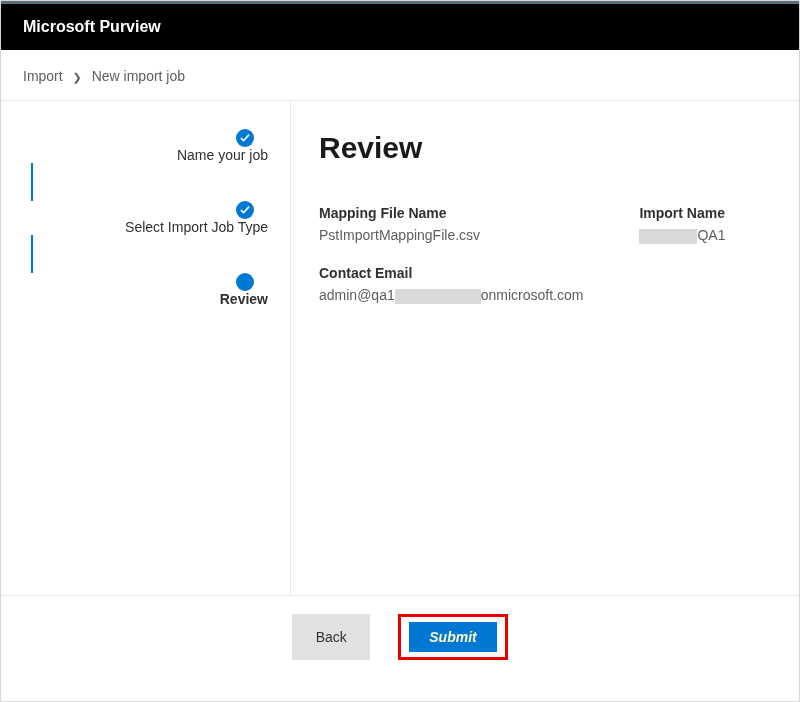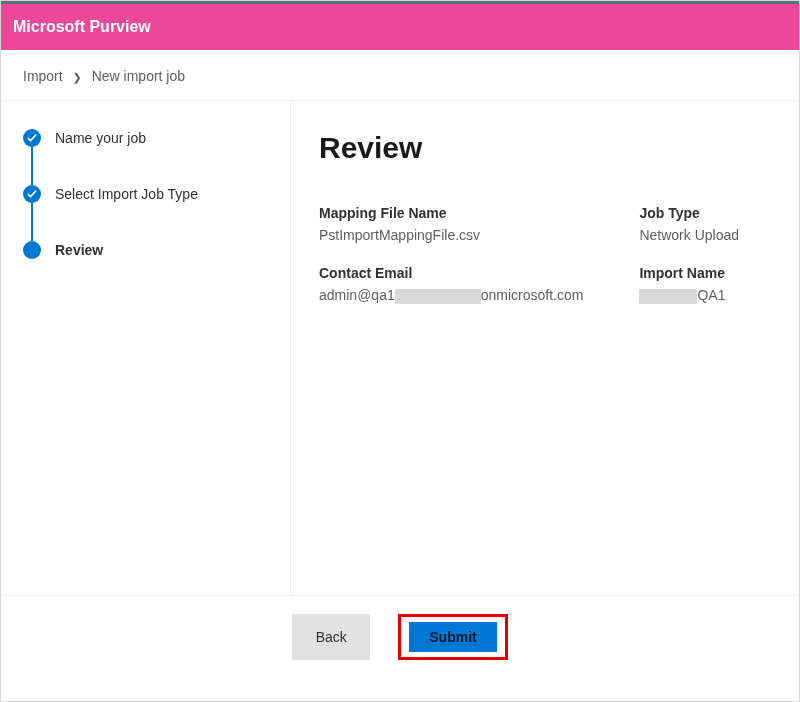--- a/index.html
+++ b/index.html
@@ -16,23 +16,23 @@
       height: 702px;
       overflow: hidden;
       position: relative;
       border: 1px solid #d8d8d8;
     }
     .top-accent {
       height: 3px;
       background: #5c6e7a;
     }
     .header {
-      background: #ec4899;
+      background: #000000;
       color: #ffffff;
-      padding: 14px 12px;
+      padding: 14px 22px;
       font-size: 16px;
       font-weight: 600;
     }
     .breadcrumb {
       padding: 18px 37px 16px 22px;
       font-size: 14px;
       color: #605e5c;
     }
     .breadcrumb .sep {
       margin: 0 6px;
@@ -44,22 +44,23 @@
       height: 495px;
       border-top: 1px solid #edebe9;
     }
     .sidebar {
       width: 290px;
       border-right: 1px solid #edebe9;
       padding: 28px 22px;
     }
     .step {
       display: flex;
-      align-items: center;
+      align-items: flex-end;
       position: relative;
+      flex-direction: column;
     }
     .step-icon {
       width: 18px;
       height: 18px;
       border-radius: 50%;
       background: #0078d4;
       flex-shrink: 0;
       display: flex;
       align-items: center;
       justify-content: center;
@@ -131,22 +132,23 @@
       border: none;
       cursor: pointer;
       min-width: 78px;
     }
     .btn-secondary {
       background: #e1e1e1;
       color: #323130;
     }
     .btn-primary {
       background: #0078d4;
-      color: #0f172a;
-      font-weight: 600;
+      color: #fef9c3;
+      font-weight: 600;
+      font-style: italic;
     }
     .highlight-box {
       border: 3px solid #e60000;
       padding: 5px 8px;
     }
   </style>
 </head>
 <body>
 
 <div class="top-accent"></div>
@@ -198,24 +200,20 @@
         </div>
         <div>
           <div class="field-label">Contact Email</div>
           <div class="field-value">
             <span>admin@qa1</span><span class="redact" style="width:86px"></span><span>onmicrosoft.com</span>
           </div>
         </div>
       </div>
       <div class="col">
         <div>
-          <div class="field-label">Job Type</div>
-          <div class="field-value">Network Upload</div>
-        </div>
-        <div>
           <div class="field-label">Import Name</div>
           <div class="field-value">
             <span class="redact" style="width:58px"></span><span>QA1</span>
           </div>
         </div>
       </div>
     </div>
   </div>
 
 </div>

